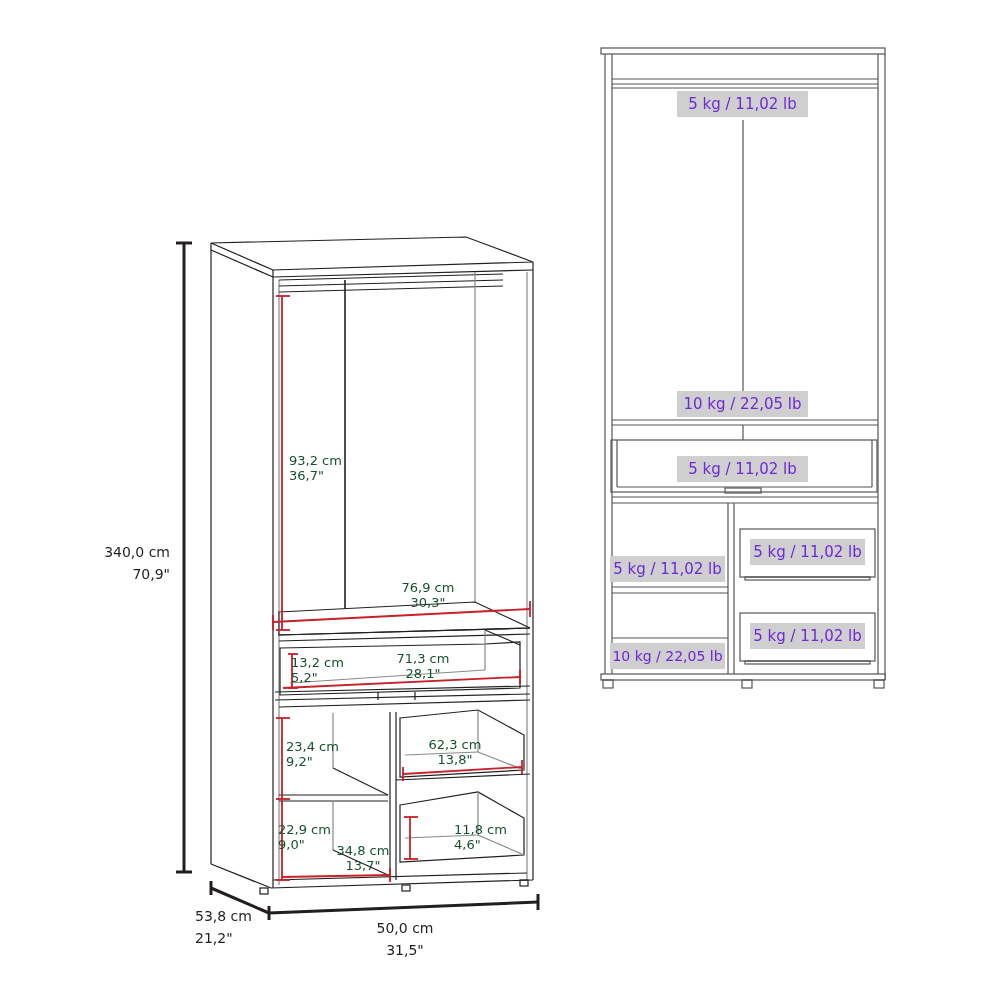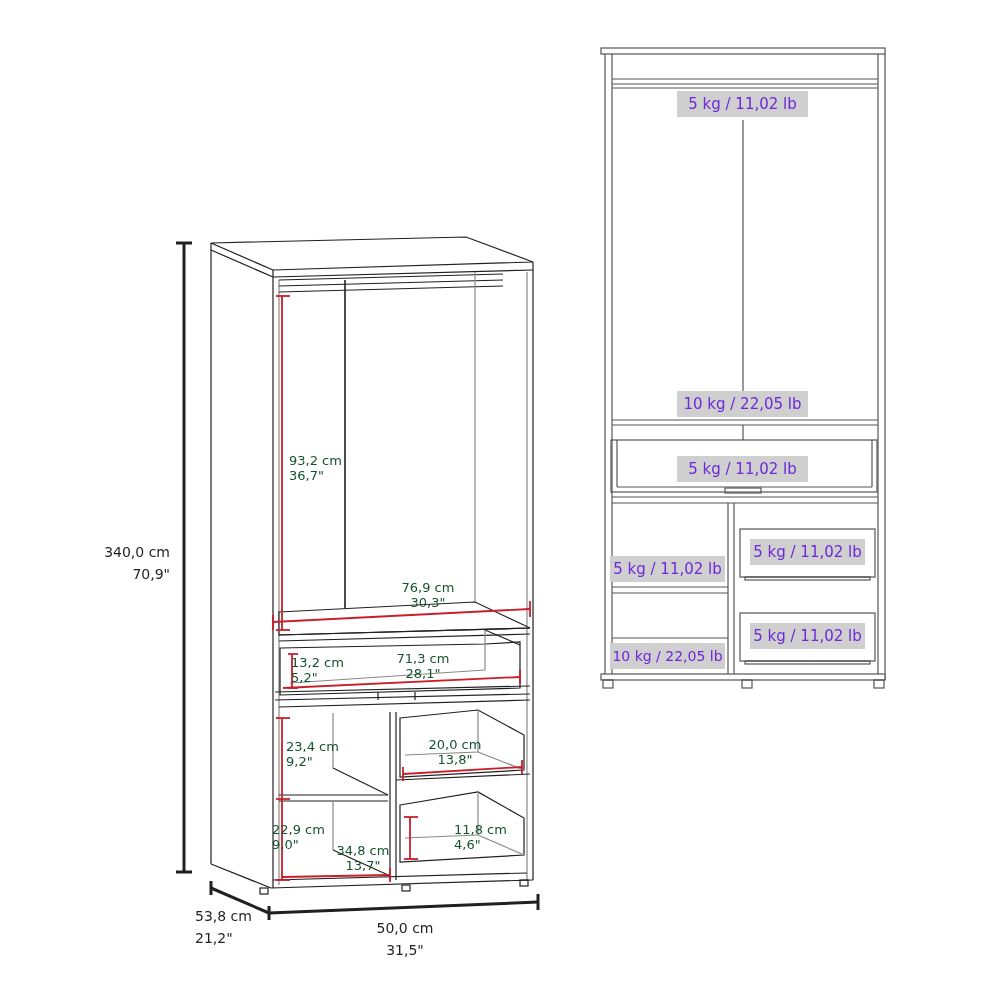--- a/index.html
+++ b/index.html
@@ -182,30 +182,30 @@
   <div>5,2"</div>
 </div>
 <div class="lbl red center" style="left:393px;top:651px;width:60px;">
   <div>71,3 cm</div>
   <div>28,1"</div>
 </div>
 <div class="lbl red" style="left:286px;top:739px;">
   <div>23,4 cm</div>
   <div>9,2"</div>
 </div>
-<div class="lbl red" style="left:272px;top:822px;">
+<div class="lbl red" style="left:278px;top:822px;">
   <div>22,9 cm</div>
   <div>9,0"</div>
 </div>
 <div class="lbl red center" style="left:333px;top:843px;width:60px;">
   <div>34,8 cm</div>
   <div>13,7"</div>
 </div>
 <div class="lbl red center" style="left:425px;top:737px;width:60px;">
-  <div>20,0 cm</div>
+  <div>62,3 cm</div>
   <div>13,8"</div>
 </div>
 <div class="lbl red" style="left:414px;top:822px;margin-left:40px;">
   <div>11,8 cm</div>
   <div>4,6"</div>
 </div>
 
 <div class="wt" style="left:677px;top:91px;width:131px;">5 kg / 11,02 lb</div>
 <div class="wt" style="left:677px;top:391px;width:131px;">10 kg / 22,05 lb</div>
 <div class="wt" style="left:677px;top:456px;width:131px;">5 kg / 11,02 lb</div>

